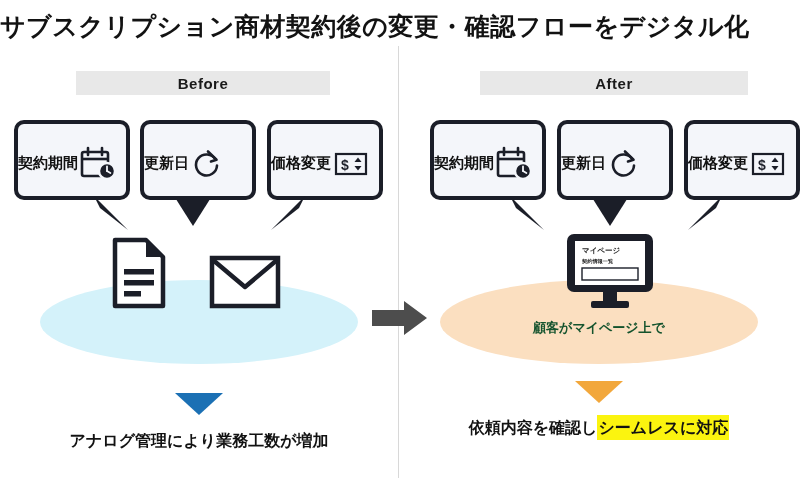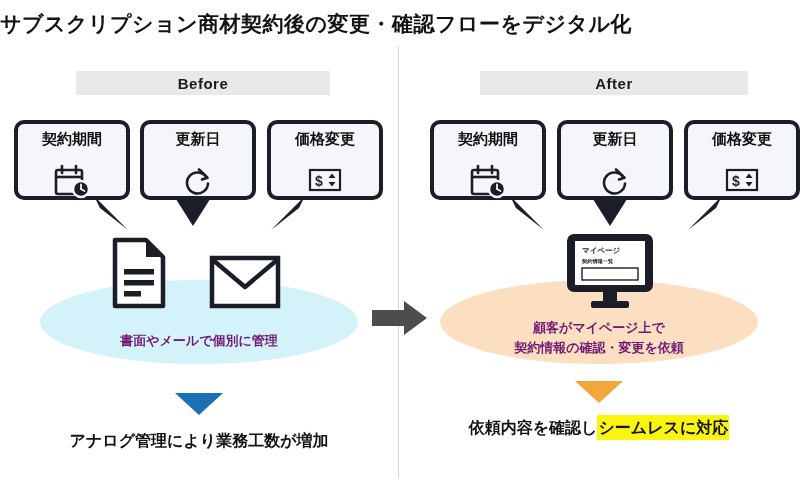--- a/index.html
+++ b/index.html
@@ -5,22 +5,22 @@
   html,body{margin:0;padding:0;}
   body{
     width:800px;height:485px;background:#ffffff;overflow:hidden;
     font-family:"Liberation Sans","DejaVu Sans",sans-serif;
     color:#1a1a1a;position:relative;
   }
   .canvas{position:absolute;inset:0;}
 
   
   .title{
-    position:absolute;top:10px;left:0;width:723px;text-align:left;
-    font-size:21px;font-weight:bold;letter-spacing:0.5px;color:#121212;
+    position:absolute;top:10px;left:0;width:723px;text-align:center;
+    font-size:25px;font-weight:bold;letter-spacing:0.5px;color:#121212;
     white-space:nowrap;
   }
 
   
   .divider{
     position:absolute;left:398px;top:46px;width:1px;height:432px;background:#d8d8d8;
   }
 
   
   .col-head{
@@ -29,39 +29,38 @@
     font-size:15px;font-weight:bold;color:#1a1a1a;letter-spacing:0.5px;
   }
   .col-head.before{left:76px;top:71px;width:254px;}
   .col-head.after{left:480px;top:71px;width:268px;}
 
   
   .bubble{
     position:absolute;width:116px;height:80px;
     background:#f4f6fa;border:4px solid #1b1e28;border-radius:10px;
     box-sizing:border-box;
-    display:flex;flex-direction:column;align-items:center;justify-content:flex-start;
+    display:flex;flex-direction:row;align-items:center;justify-content:flex-start;
     padding-top:7px;
-    gap:12px;
   }
   .bubble .b-label{
     font-size:15px;font-weight:bold;color:#121212;line-height:1.1;white-space:nowrap;
   }
   .bubble .b-icon{margin-top:4px;display:block;}
   .tail{position:absolute;width:34px;height:34px;overflow:visible;}
 
   
   .ellipse{position:absolute;border-radius:50%;}
   .ellipse.blue{left:40px;top:280px;width:318px;height:84px;background:#d4f2fa;}
   .ellipse.orange{left:440px;top:280px;width:318px;height:84px;background:#fbdfc0;}
 
   
   .ellipse-cap{
     position:absolute;text-align:center;font-size:13px;font-weight:bold;
-    color:#701a75;line-height:1.55;white-space:nowrap;
+    color:#14532d;line-height:1.55;white-space:nowrap;
   }
   .ellipse-cap.before{left:40px;top:331px;width:318px;}
   .ellipse-cap.after{left:440px;top:318px;width:318px;}
 
   
   .mid-arrow{position:absolute;left:372px;top:300px;}
 
   
   .tri{position:absolute;width:0;height:0;border-left:24px solid transparent;border-right:24px solid transparent;}
   .tri.blue{left:175px;top:393px;border-top:22px solid #1b70b4;}
@@ -158,21 +157,20 @@
     </svg>
   </span>
 
   <span style="position:absolute;left:209px;top:254px;">
     <svg width="72" height="56" viewBox="0 0 72 56">
       <rect x="3" y="4" width="66" height="48" fill="#ffffff" stroke="#1b1e28" stroke-width="4.5"></rect>
       <polyline points="4,6 36,33 68,6" fill="none" stroke="#1b1e28" stroke-width="4.5" stroke-linejoin="round"></polyline>
     </svg>
   </span>
 
-  <div class="ellipse-cap before">書面やメールで個別に管理</div>
 
   <div class="tri blue"></div>
 
   <div class="bottom-text before">アナログ管理により業務工数が増加</div>
 
   <span class="mid-arrow">
     <svg width="56" height="36" viewBox="0 0 56 36">
       <polygon points="0,10 32,10 32,1 55,18 32,35 32,26 0,26" fill="#4d4d4d"></polygon>
     </svg>
   </span>
@@ -242,21 +240,20 @@
       <rect x="40" y="60" width="14" height="9" fill="#1b1e28"></rect>
       <rect x="28" y="69" width="38" height="7" rx="2" fill="#1b1e28"></rect>
       <text class="screen-title" x="19" y="21" font-family="Liberation Sans, sans-serif" font-size="8" font-weight="bold" fill="#1a1a1a">マイページ</text>
       <text class="screen-sub" x="19" y="31" font-family="Liberation Sans, sans-serif" font-size="5.4" font-weight="bold" fill="#1a1a1a">契約情報一覧</text>
       <rect x="19" y="36" width="56" height="12" fill="#ffffff" stroke="#1b1e28" stroke-width="1.4"></rect>
     </svg>
   </div>
 
   <div class="ellipse-cap after">
     <div>顧客がマイページ上で</div>
-    <div>契約情報の確認・変更を依頼</div>
   </div>
 
   <div class="tri orange"></div>
 
   <div class="bottom-text after">
     <div><span>依頼内容を確認し</span><span class="hl">シームレスに対応</span></div>
   </div>
 
 </div>
 

